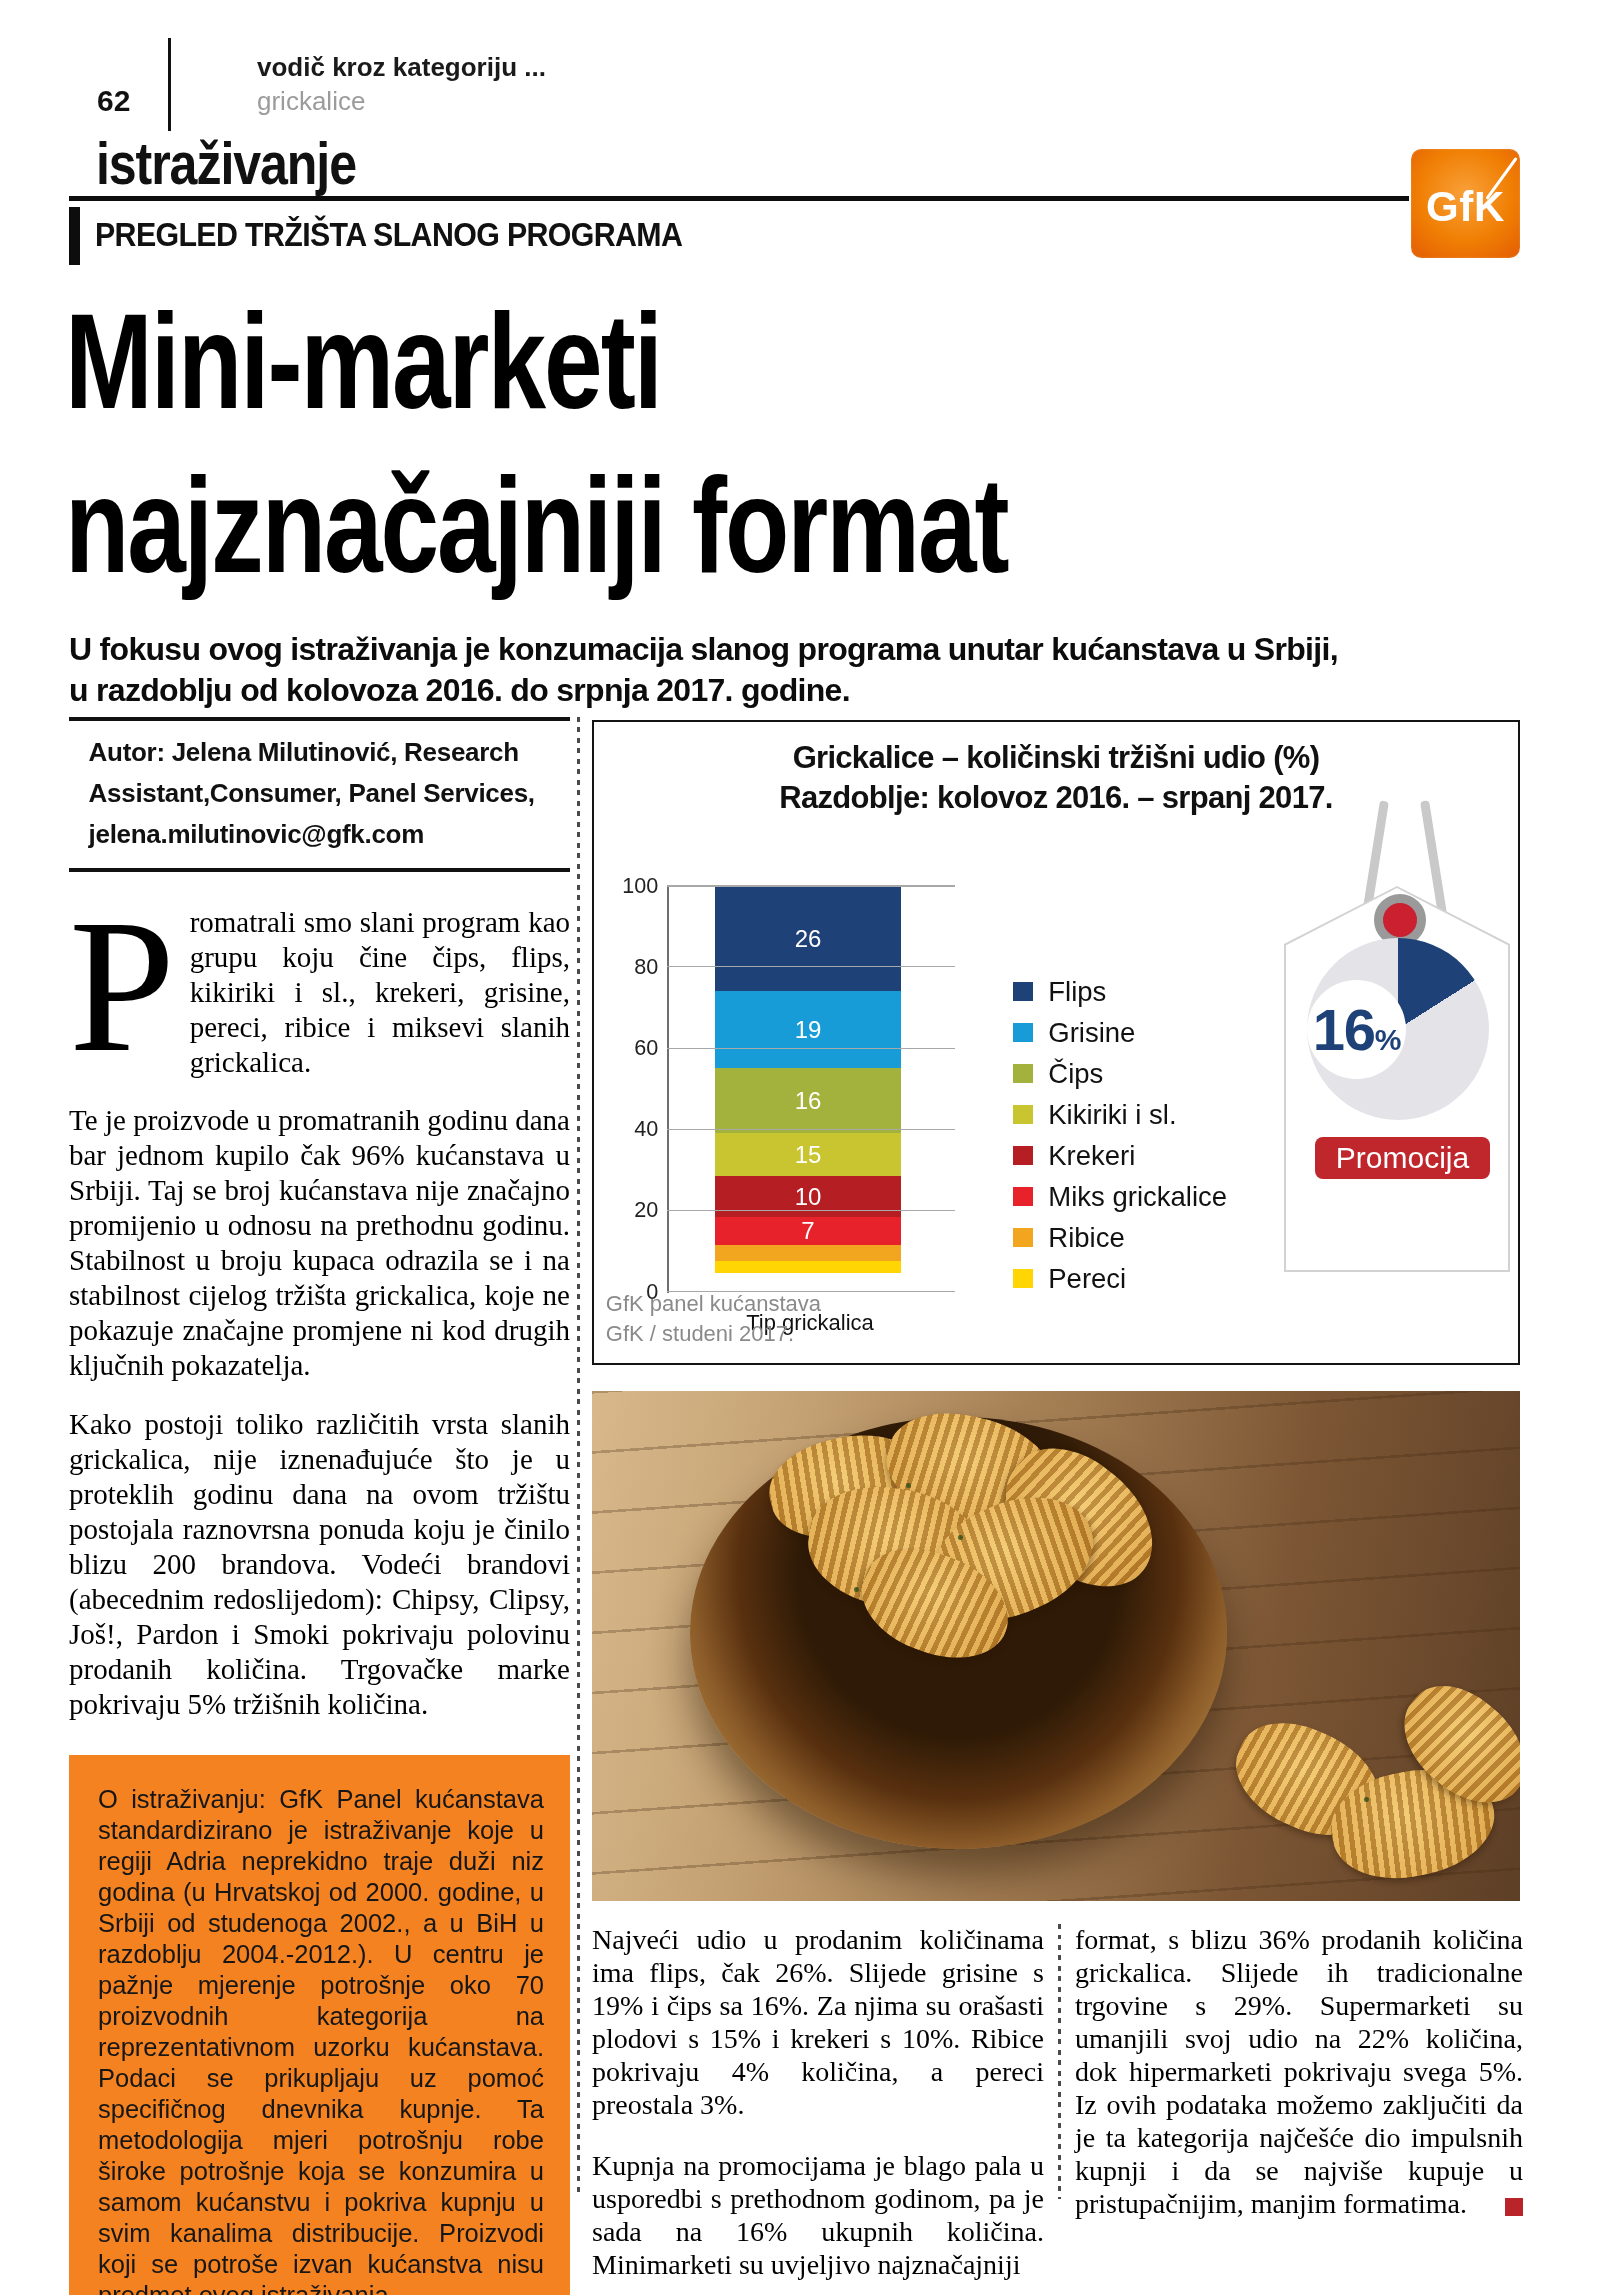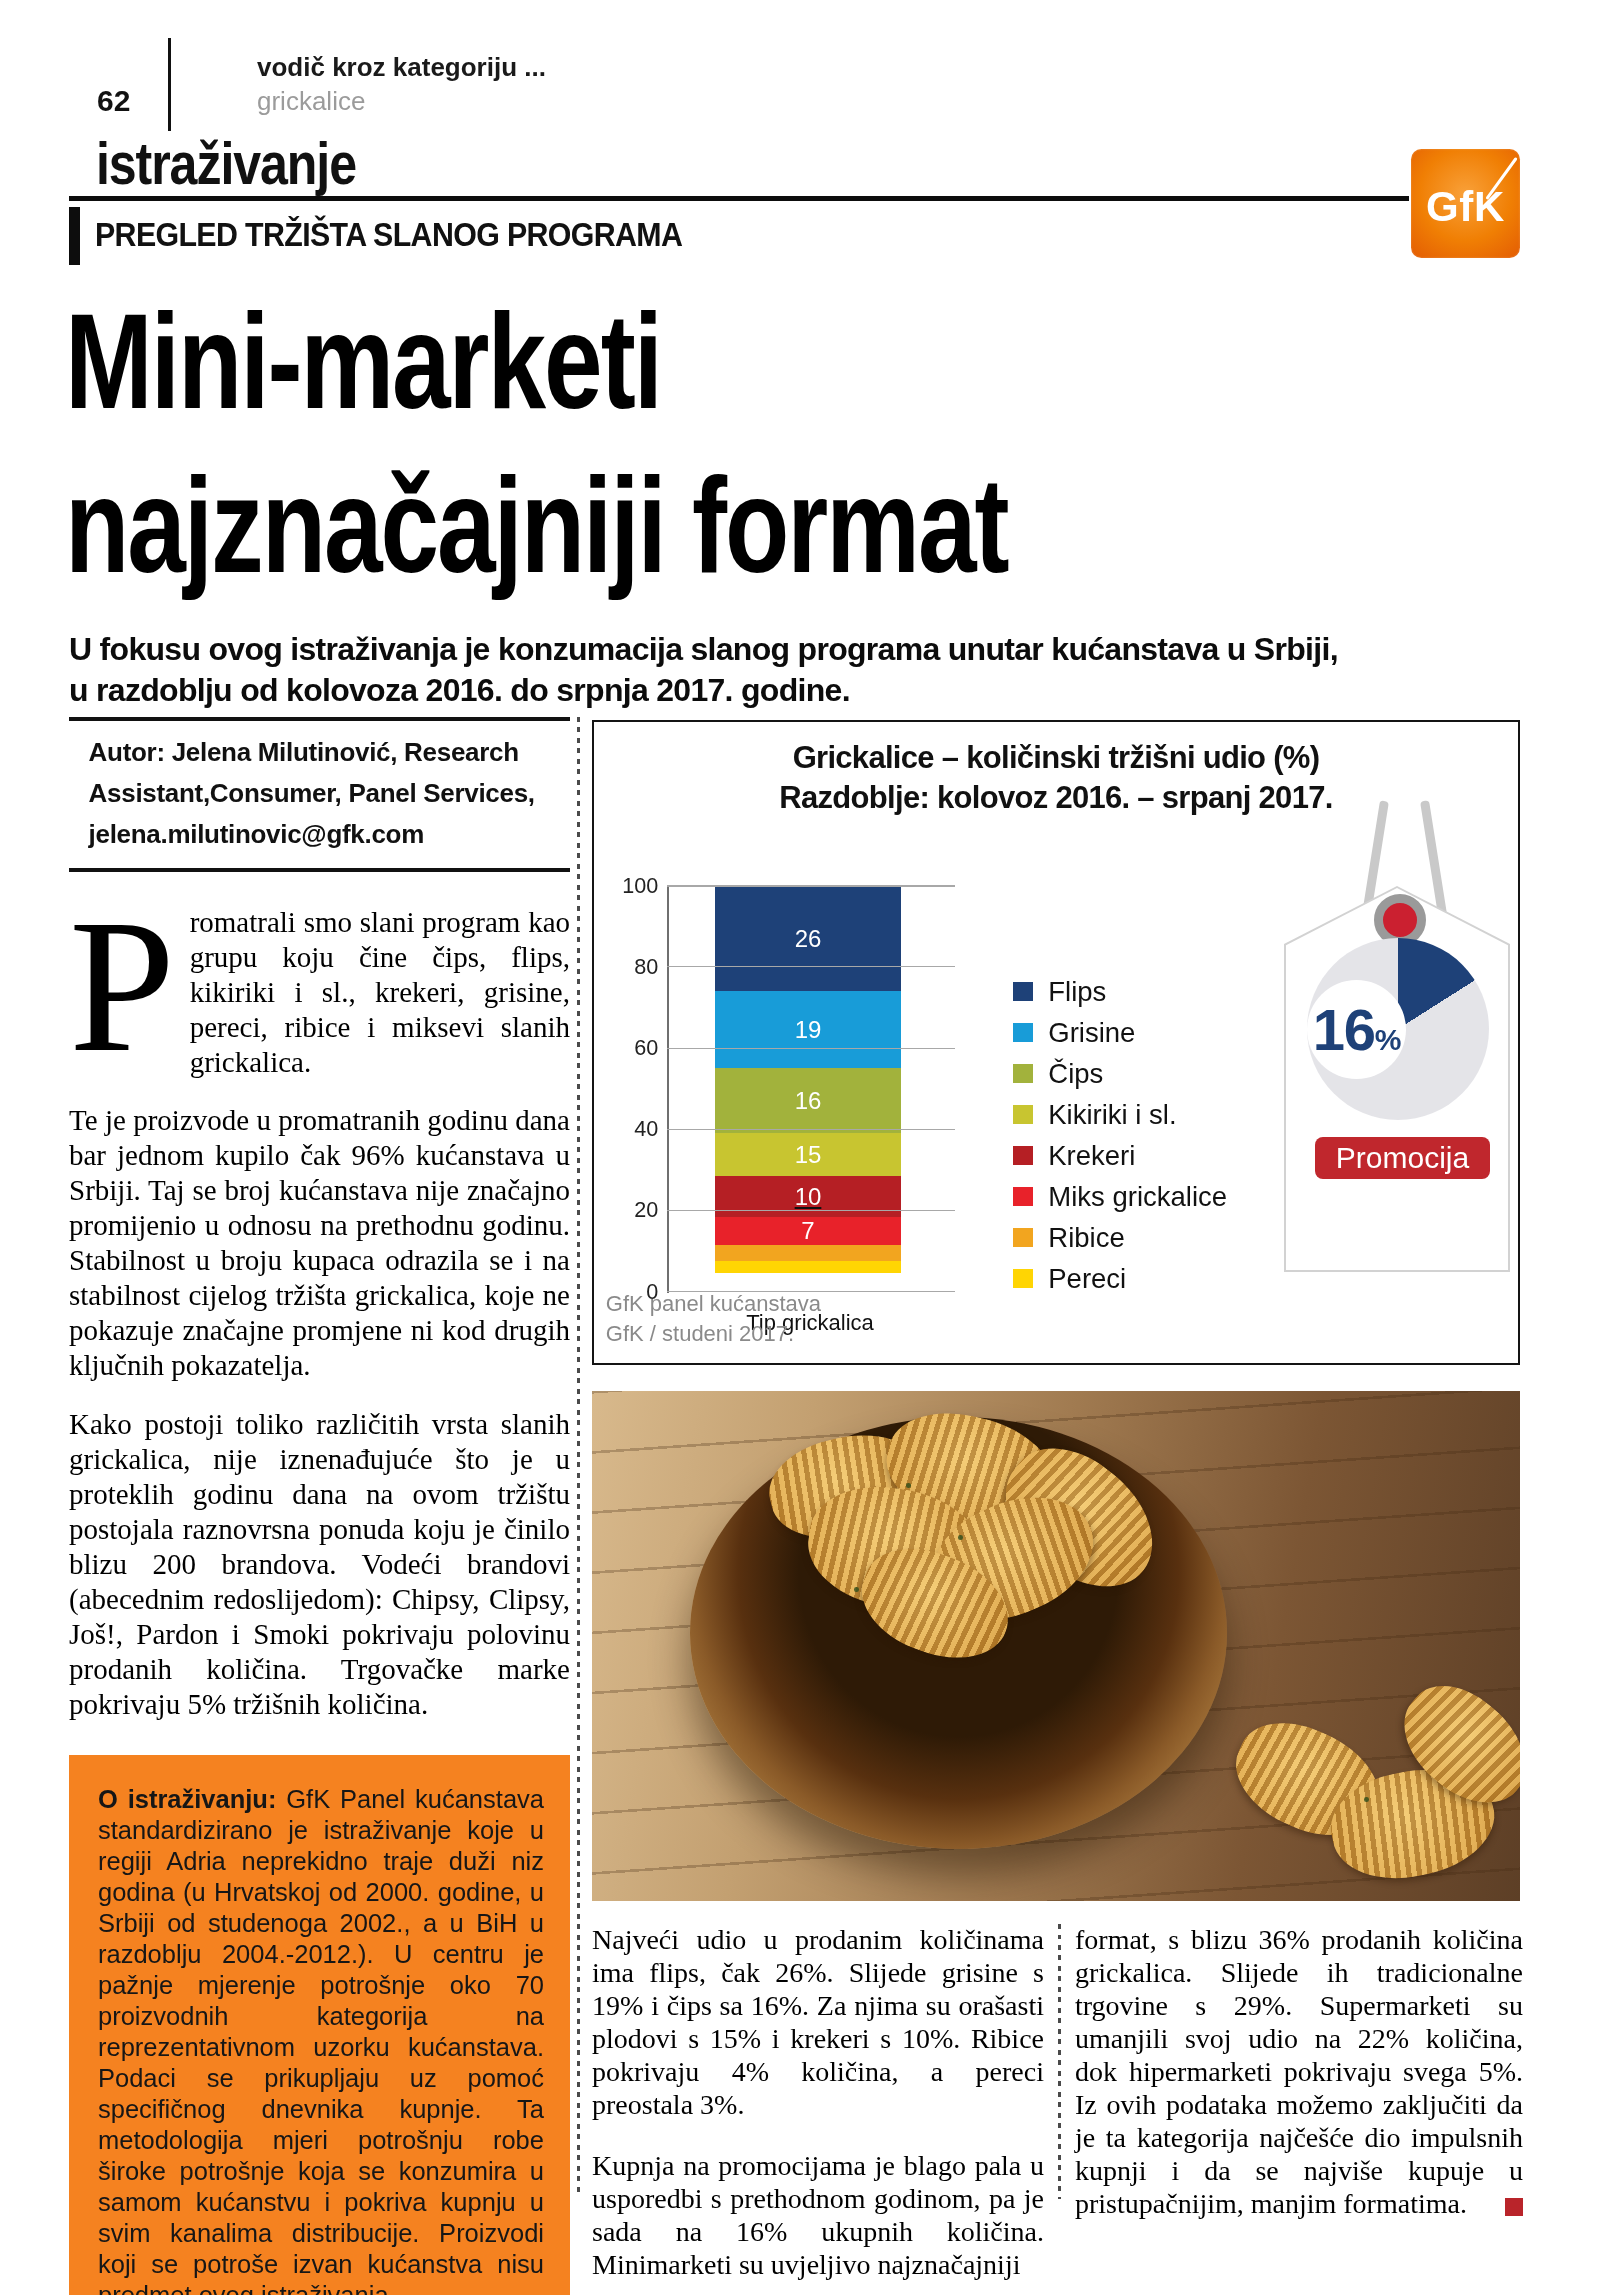--- a/index.html
+++ b/index.html
@@ -38,21 +38,21 @@
   .left-col { position:absolute; left:69px; top:717px; width:501px; }
   .author-block { border-top:4.6px solid #111; border-bottom:4.6px solid #111; padding:10.5px 0 13px 19.6px;
                   font-size:26px; font-weight:700; line-height:41px; letter-spacing:-0.3px; }
   .body-par { font-family:"Liberation Serif", serif; font-size:29px; line-height:35px;
               text-align:justify; color:#000; margin-top:23.6px; }
   .first-par { margin-top:33px; }
   .dropcap { float:left; font-family:"Liberation Serif", serif; font-size:191px; line-height:143px;
              padding:9.2px 14.4px 0 0; font-weight:400; }
   .about-box { margin-top:33px; padding:29px 26px 26px 29px; color:#161616;
                font-size:25.5px; line-height:31px; text-align:justify; }
-  .about-label { font-weight:700; }
+  .about-label { font-weight:400; }
 
   .dotted-v { position:absolute; width:2.6px;
               background-image:repeating-linear-gradient(180deg,#4a4a4a 0 4.6px, transparent 4.6px 10.5px); }
   .sep-main { left:577px; top:717px; height:1479px; }
   .sep-bottom { left:1058px; top:1924px; height:275px; }
 
   
   .chart-box { position:absolute; left:592px; top:720px; width:928px; height:645px;
                border:2.6px solid #141414; background:#fff; }
   .chart-title { position:absolute; left:0; width:100%; text-align:center; font-size:31px;
@@ -173,21 +173,21 @@
           </div>
           <div class="seg" style="height: 77px; background: rgb(24, 156, 216);">
             <span>19</span>
           </div>
           <div class="seg" style="height: 65px; background: rgb(162, 178, 60);">
             <span>16</span>
           </div>
           <div class="seg" style="height: 43px; background: rgb(200, 197, 48);">
             <span>15</span>
           </div>
-          <div class="seg" style="height: 41px; background: rgb(181, 31, 36); text-decoration: underline;">
+          <div class="seg" style="height: 41px; background: rgb(181, 31, 36);">
             <span>10</span>
           </div>
           <div class="seg" style="height: 28px; background: rgb(232, 34, 42);">
             <span>7</span>
           </div>
           <div class="seg" style="height: 16px; background: rgb(242, 165, 31);"></div>
           <div class="seg" style="height: 12px; background: rgb(255, 213, 3);"></div>
         </div>
     <div class="gridline" style="top: -0.7px;"></div>
         <div class="ytick" style="top: -13px;">100</div>

